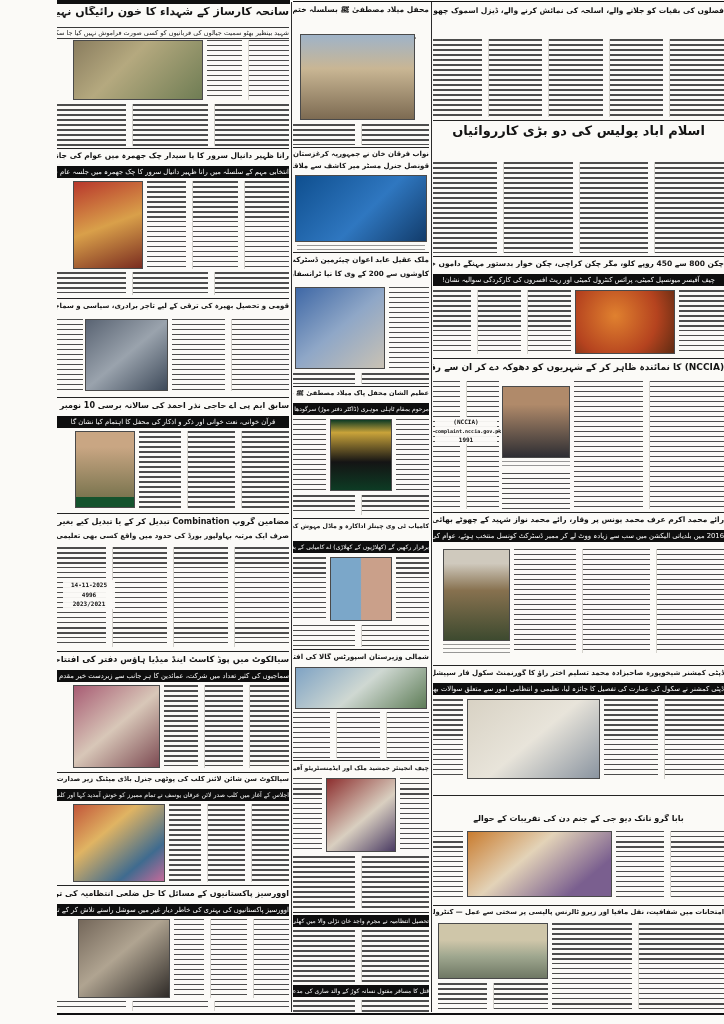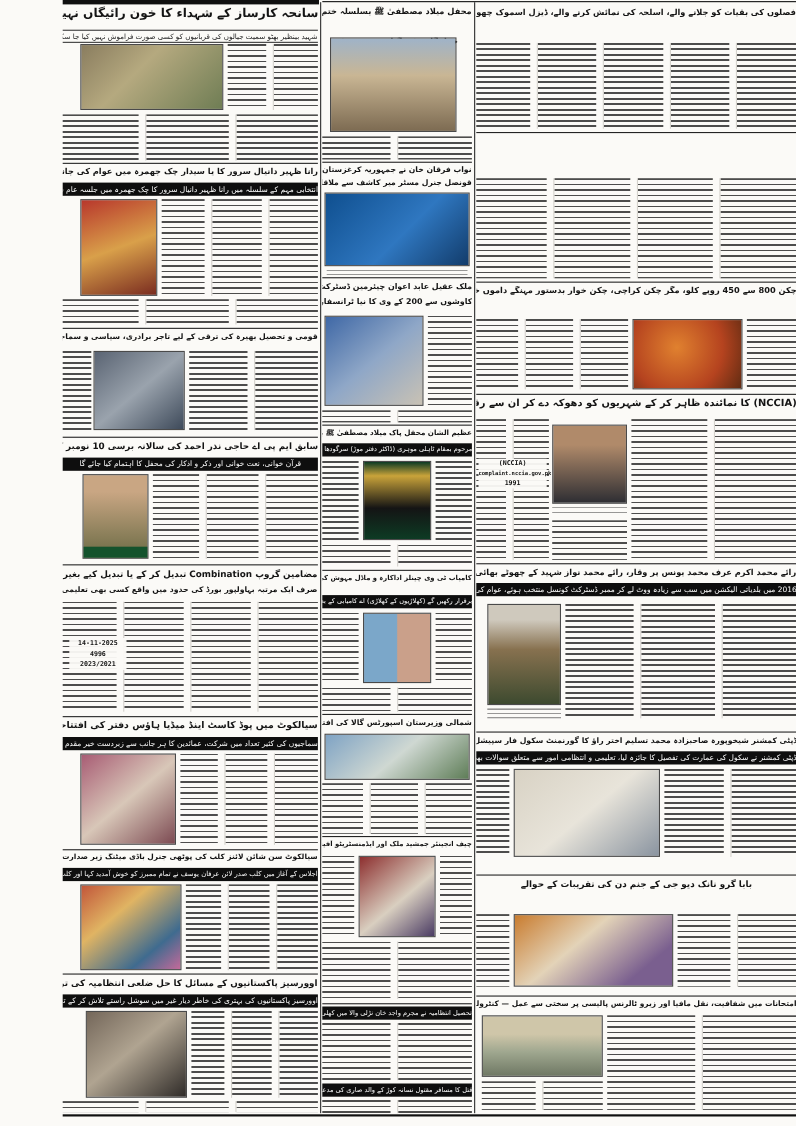--- a/index.html
+++ b/index.html
@@ -98,21 +98,21 @@
         <i></i>
         <i></i>
       </div>
     <div class="cols" style="left:0;top:20px;width:26px;height:72px">
         <i></i>
       </div>
   </div>
 
   <div class="art bt" style="left:57px;top:397px;width:232px;height:116px">
     <div class="hl" style="top:3px;height:13px;font-size:8px">سابق ایم پی اے حاجی نذر احمد کی سالانہ برسی 10 نومبر کو عقیدت و احترام سے منائی جائے گی</div>
-    <div class="bar" style="top:18px">قرآن خوانی، نعت خوانی اور ذکر و اذکار کی محفل کا اہتمام کیا جائے گا</div>
+    <div class="bar" style="top:18px">قرآن خوانی، نعت خوانی اور ذکر و اذکار کی محفل کا اہتمام کیا نشان گا</div>
     <div class="ph p-portrait1" style="left:18px;top:33px;width:60px;height:77px">
       <div class="band"></div>
     </div>
     <div class="cols" style="left:82px;top:33px;width:150px;height:77px">
         <i></i>
         <i></i>
         <i></i>
       </div>
   </div>
 
@@ -275,30 +275,32 @@
     <div class="cols" style="left:0;top:35px;width:291px;height:78px">
         <i></i>
         <i></i>
         <i></i>
         <i></i>
         <i></i>
       </div>
   </div>
 
   <div class="art bt" style="left:433px;top:120px;width:291px;height:136px">
+    <div class="hl" style="top:3px;height:19px;font-size:13px">اسلام آباد پولیس کی دو بڑی کارروائیاں</div>
     <div class="cols" style="left:0;top:41px;width:291px;height:91px">
         <i></i>
         <i></i>
         <i></i>
         <i></i>
       </div>
   </div>
 
   <div class="art bt" style="left:433px;top:256px;width:291px;height:102px">
     <div class="hl" style="top:3px;height:12px;font-size:7.5px">چکن 800 سے 450 روپے کلو، مگر چکن کراچی، چکن خوار بدستور مہنگے داموں خریدنے پر مجبور، اسلام آباد</div>
+    <div class="bar" style="top:17px">چیف آفیسر میونسپل کمیٹی، پرائس کنٹرول کمیٹی اور ریٹ افسروں کی کارکردگی سوالیہ نشان!</div>
     <div class="ph p-food" style="left:142px;top:33px;width:100px;height:64px"></div>
     <div class="cols" style="left:0;top:33px;width:138px;height:64px">
         <i></i>
         <i></i>
         <i></i>
       </div>
     <div class="cols" style="left:246px;top:33px;width:45px;height:64px">
         <i></i>
       </div>
   </div>
@@ -344,21 +346,21 @@
         <i></i>
       </div>
     <div class="ph p-school" style="left:34px;top:33px;width:133px;height:80px"></div>
     <div class="cols" style="left:171px;top:33px;width:120px;height:80px">
         <i></i>
         <i></i>
       </div>
   </div>
 
   <div class="art bt" style="left:433px;top:795px;width:291px;height:110px">
-    <div class="hl" style="top:3px;height:12px;font-size:8px">بابا گرو نانک دیو جی کے جنم دن کی تقریبات کے حوالے</div>
+    <div class="hl" style="top:18px;height:12px;font-size:8px">بابا گرو نانک دیو جی کے جنم دن کی تقریبات کے حوالے</div>
     <div class="cols" style="left:0;top:35px;width:30px;height:66px">
         <i></i>
       </div>
     <div class="ph p-pilgrims" style="left:34px;top:35px;width:145px;height:66px"></div>
     <div class="cols" style="left:183px;top:35px;width:108px;height:66px">
         <i></i>
         <i></i>
       </div>
   </div>
 

